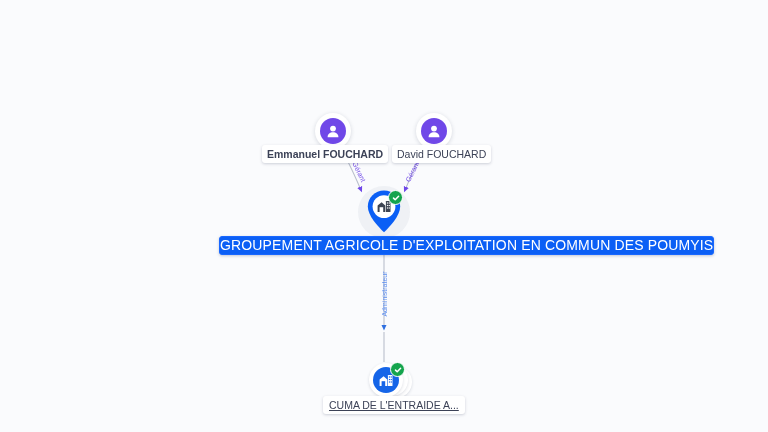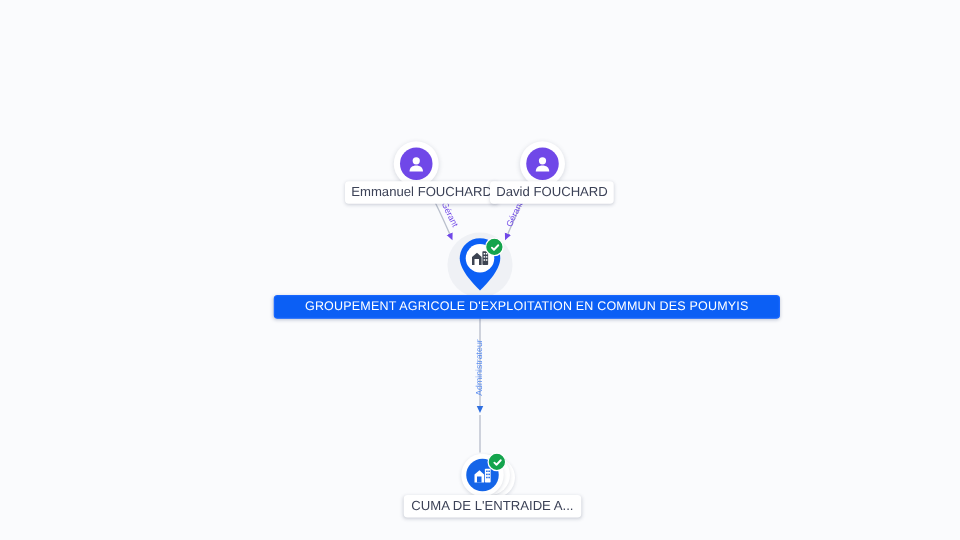--- a/index.html
+++ b/index.html
@@ -105,24 +105,24 @@
     justify-content: center;
   }
 
   
   .company-bar {
     position: absolute;
     background: #0b5ff5;
     border: 1px solid #1867ff;
     border-radius: 3px;
     color: #ffffff;
-    font-size: 10px;
+    font-size: 14px;
     letter-spacing: .15px;
     line-height: 13px;
-    padding: 2px 24px;
+    padding: 2px 0;
     white-space: nowrap;
     box-shadow: 0 1px 3px rgba(20,40,90,0.25);
   }
 
   
   .stack-node {
     position: absolute;
     width: 48px;
     height: 42px;
   }
@@ -149,20 +149,21 @@
   .bottom-chip {
     position: absolute;
     background: #ffffff;
     border-radius: 3px;
     box-shadow: 0 1px 3px rgba(40,50,80,0.22);
     color: #3c4257;
     font-size: 10.5px;
     line-height: 14px;
     padding: 2px 6px;
     white-space: nowrap;
+    text-decoration: underline;
   }
 
   
   .edge-label {
     position: absolute;
     font-size: 7px;
     line-height: 8px;
     white-space: nowrap;
     transform-origin: center center;
   }
@@ -199,21 +200,21 @@
   <div class="edge-label admin" style="left:362px; top:290px; transform: rotate(-90deg);">Administrateur</div>
 
   <div class="person-node" style="left:315px; top:113px;">
     <div class="person-avatar">
       <svg width="16" height="16" viewBox="0 0 16 16" aria-hidden="true">
         <circle cx="8" cy="5.6" r="2.9" fill="#ffffff"></circle>
         <path d="M2.6,14.2 C2.6,10.9 5.0,9.3 8,9.3 C11,9.3 13.4,10.9 13.4,14.2 Z" fill="#ffffff"></path>
       </svg>
     </div>
   </div>
-  <div class="name-chip" style="left:276px; top:145px;">Emmanuel FOUCHARD</div>
+  <div class="name-chip" style="left:262px; top:145px;font-weight:bold;">Emmanuel FOUCHARD</div>
 
   <div class="person-node" style="left:416px; top:113px;">
     <div class="person-avatar">
       <svg width="16" height="16" viewBox="0 0 16 16" aria-hidden="true">
         <circle cx="8" cy="5.6" r="2.9" fill="#ffffff"></circle>
         <path d="M2.6,14.2 C2.6,10.9 5.0,9.3 8,9.3 C11,9.3 13.4,10.9 13.4,14.2 Z" fill="#ffffff"></path>
       </svg>
     </div>
   </div>
   <div class="name-chip" style="left:392px; top:145px;text-align:right;">David FOUCHARD</div>

